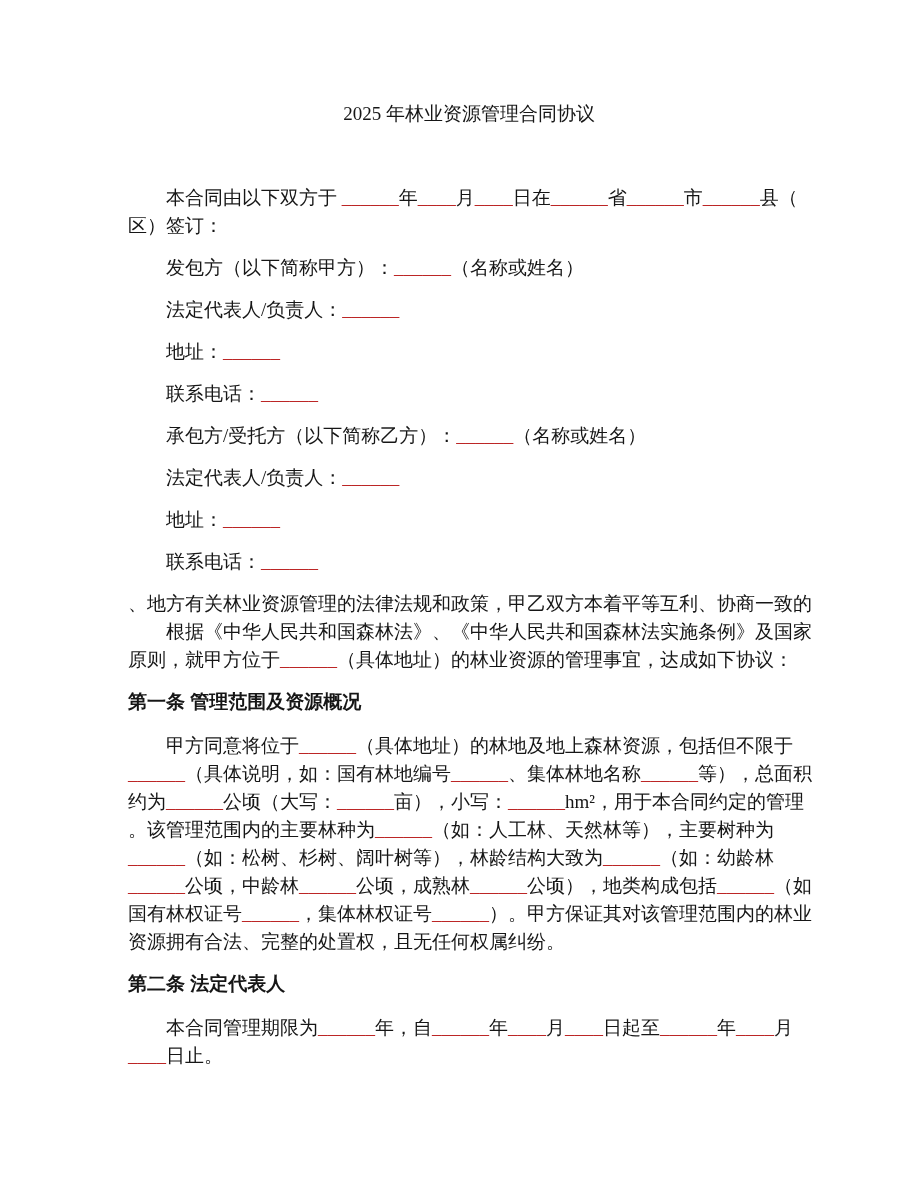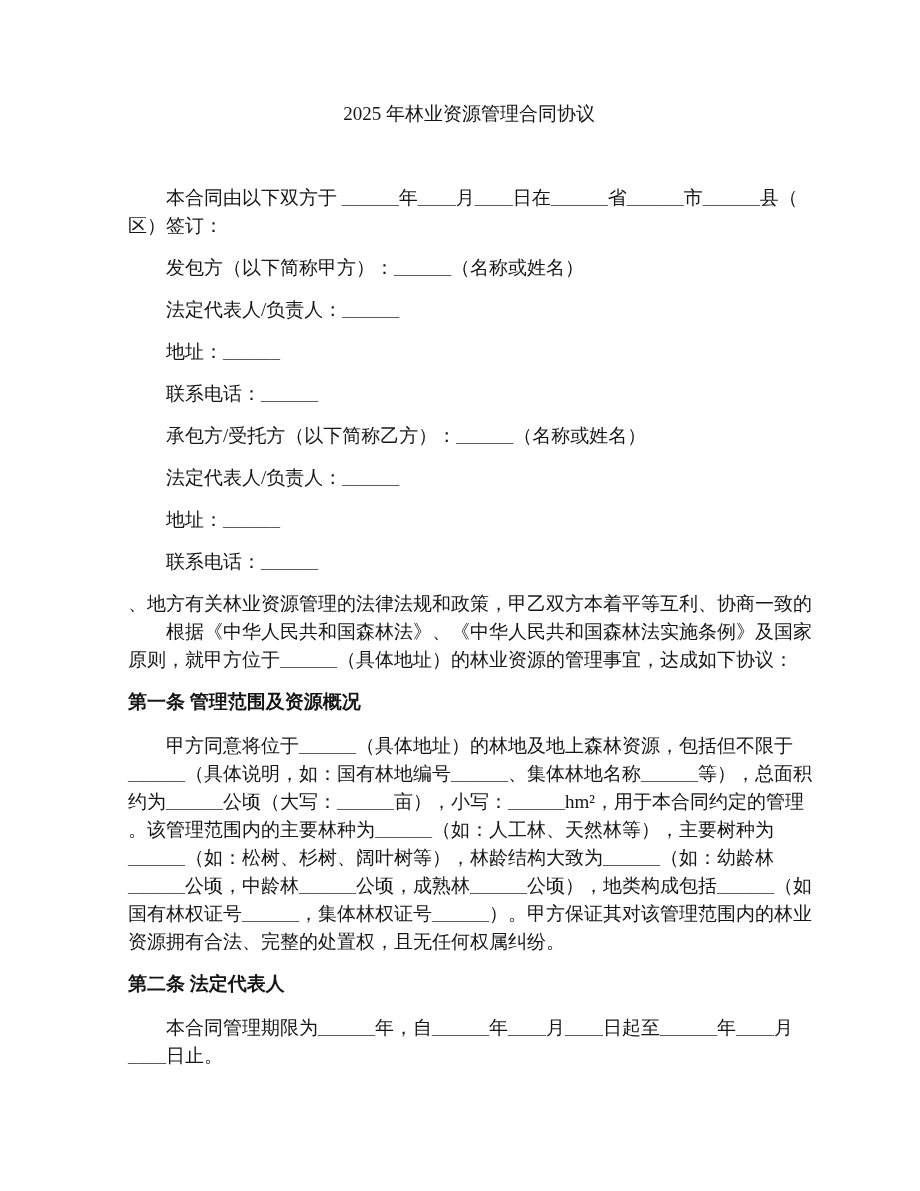--- a/index.html
+++ b/index.html
@@ -30,28 +30,28 @@
   .para {
     margin: 14px 0;
   }
   .doc-line {
     white-space: pre;
   }
   .doc-line.ind {
     text-indent: 2em;
   }
   .heading {
-    font-family: Liberation Serif, serif;
+    font-family: Liberation Sans, sans-serif;
     font-weight: bold;
     font-size: 19px;
     line-height: 28px;
     margin: 12px 0 16px 0;
   }
   .blank {
-    color: #a21caf;
+    color: #b91c1c;
     letter-spacing: 0;
     margin-top: 13px;
   }
 </style>
 </head>
 <body>
 
 <div class="page">
 
   <div class="doc-title">2025 年林业资源管理合同协议</div>

